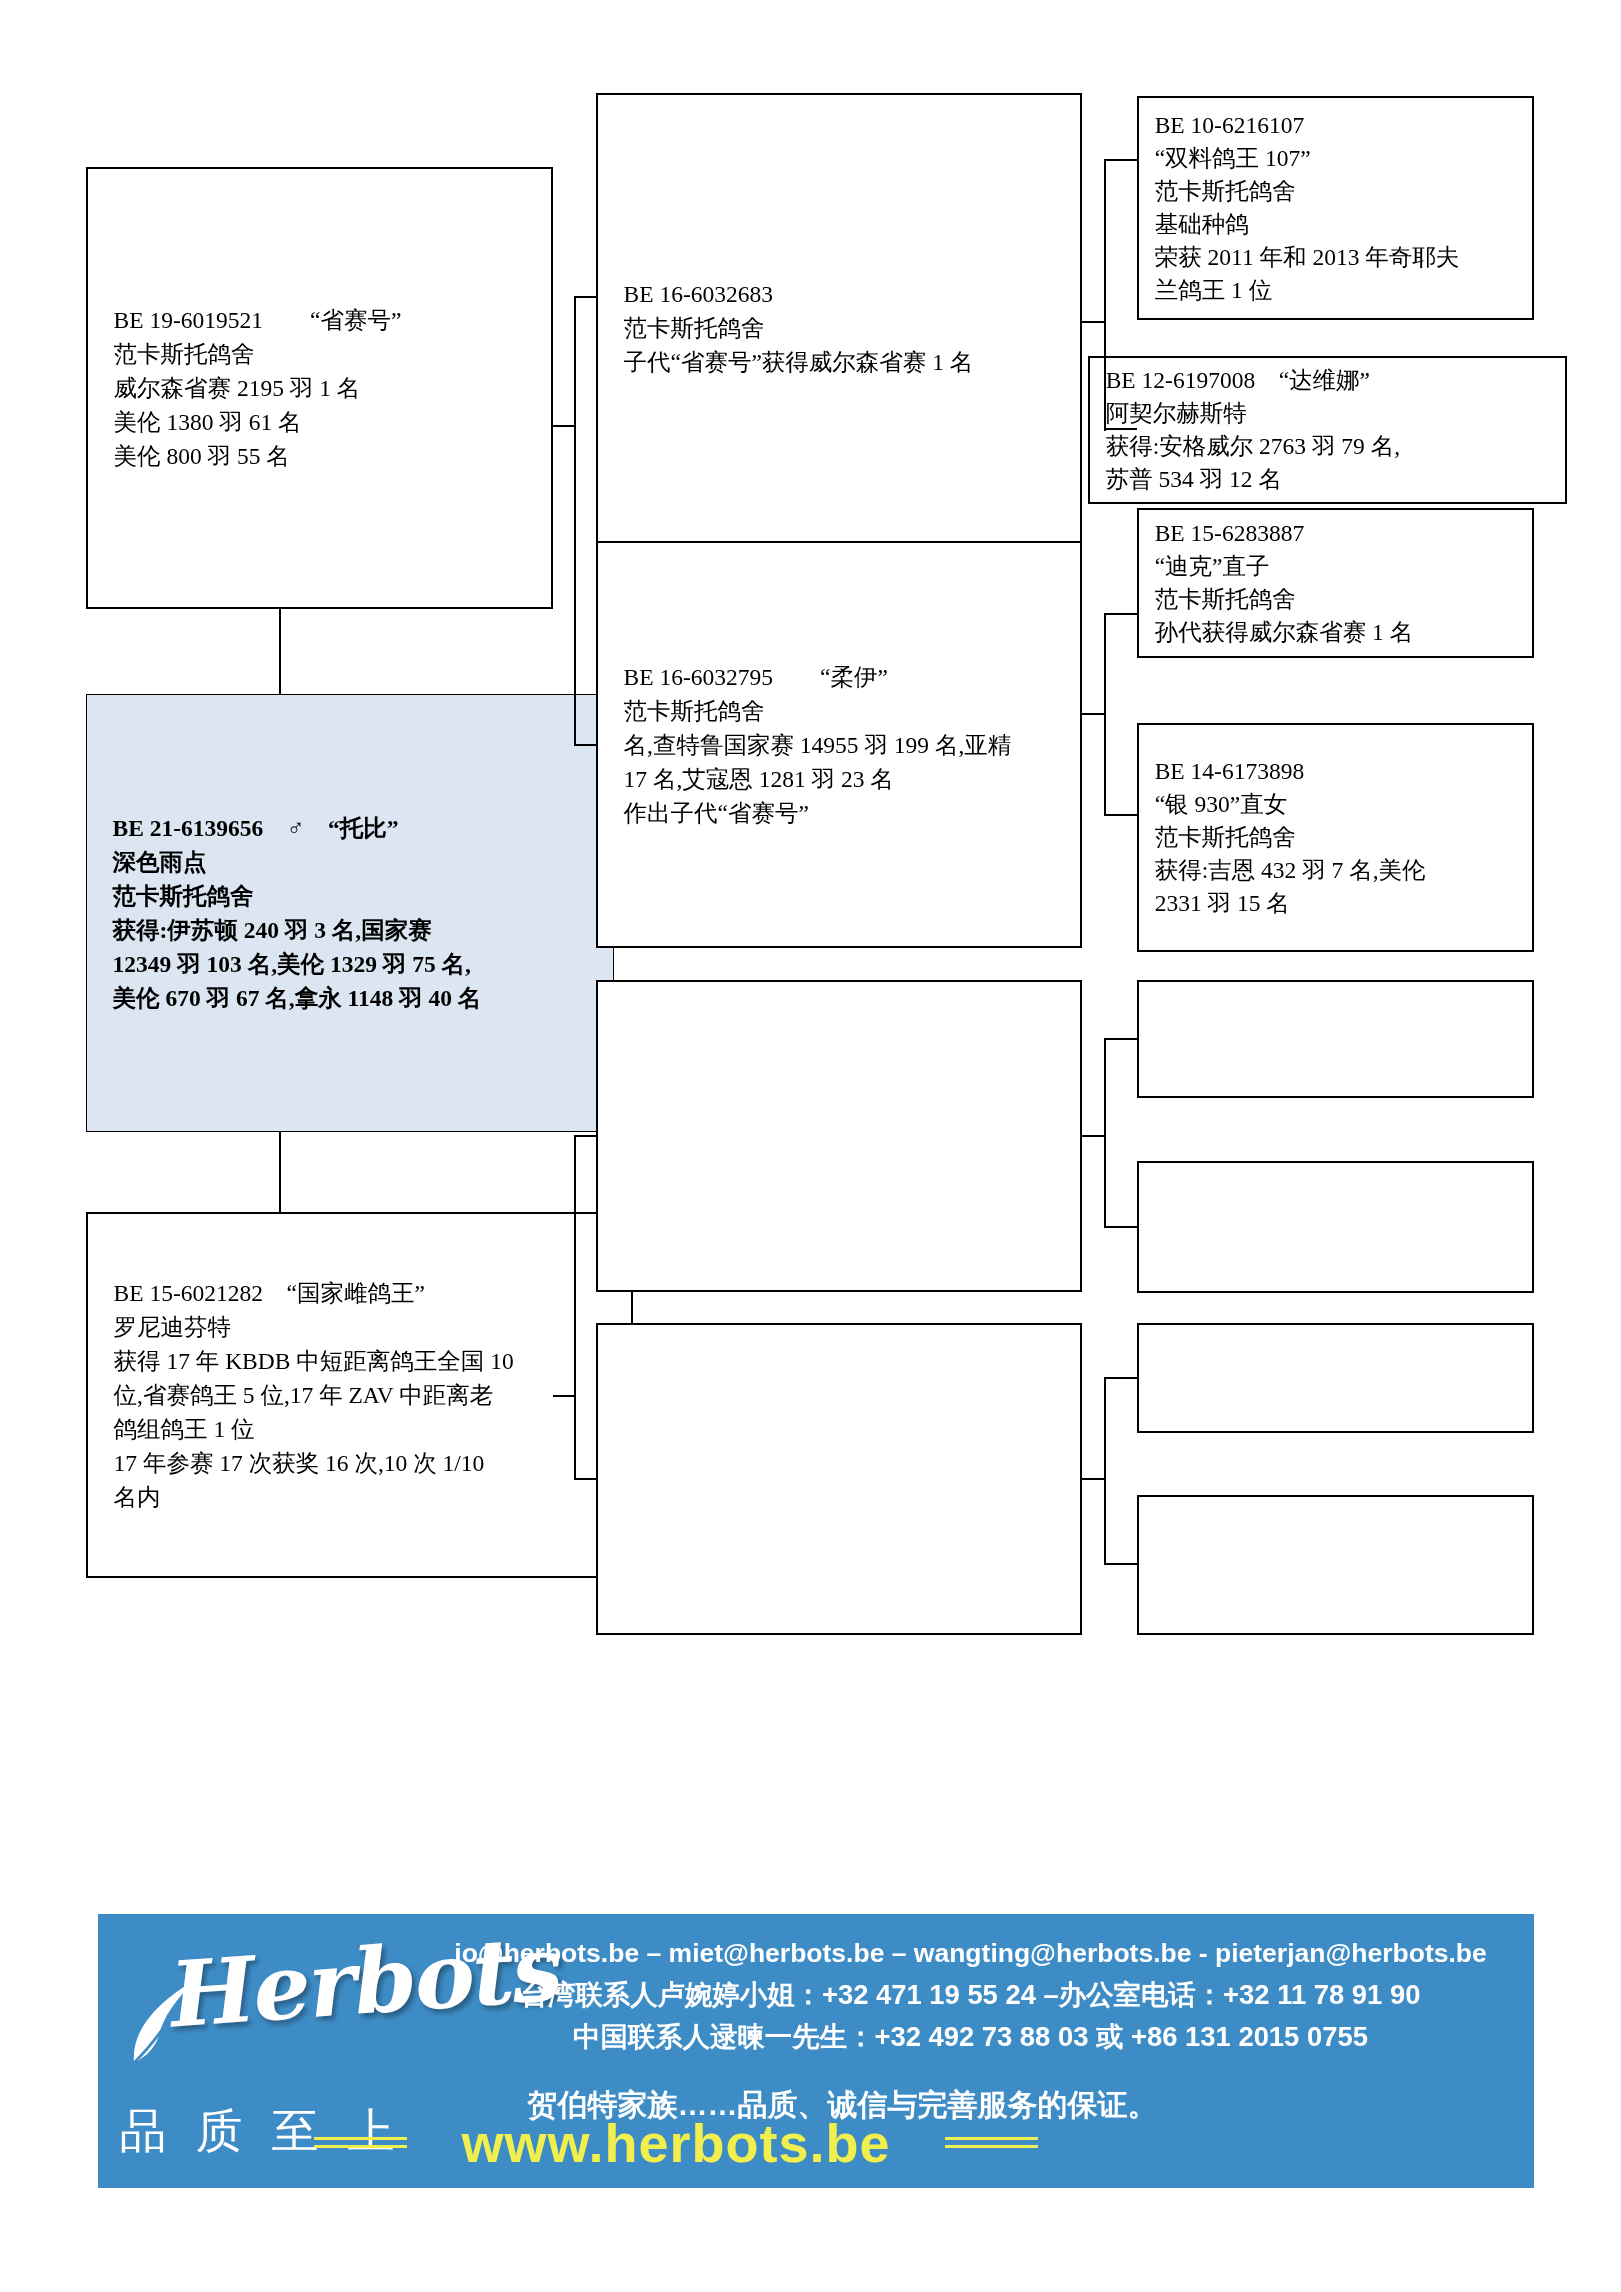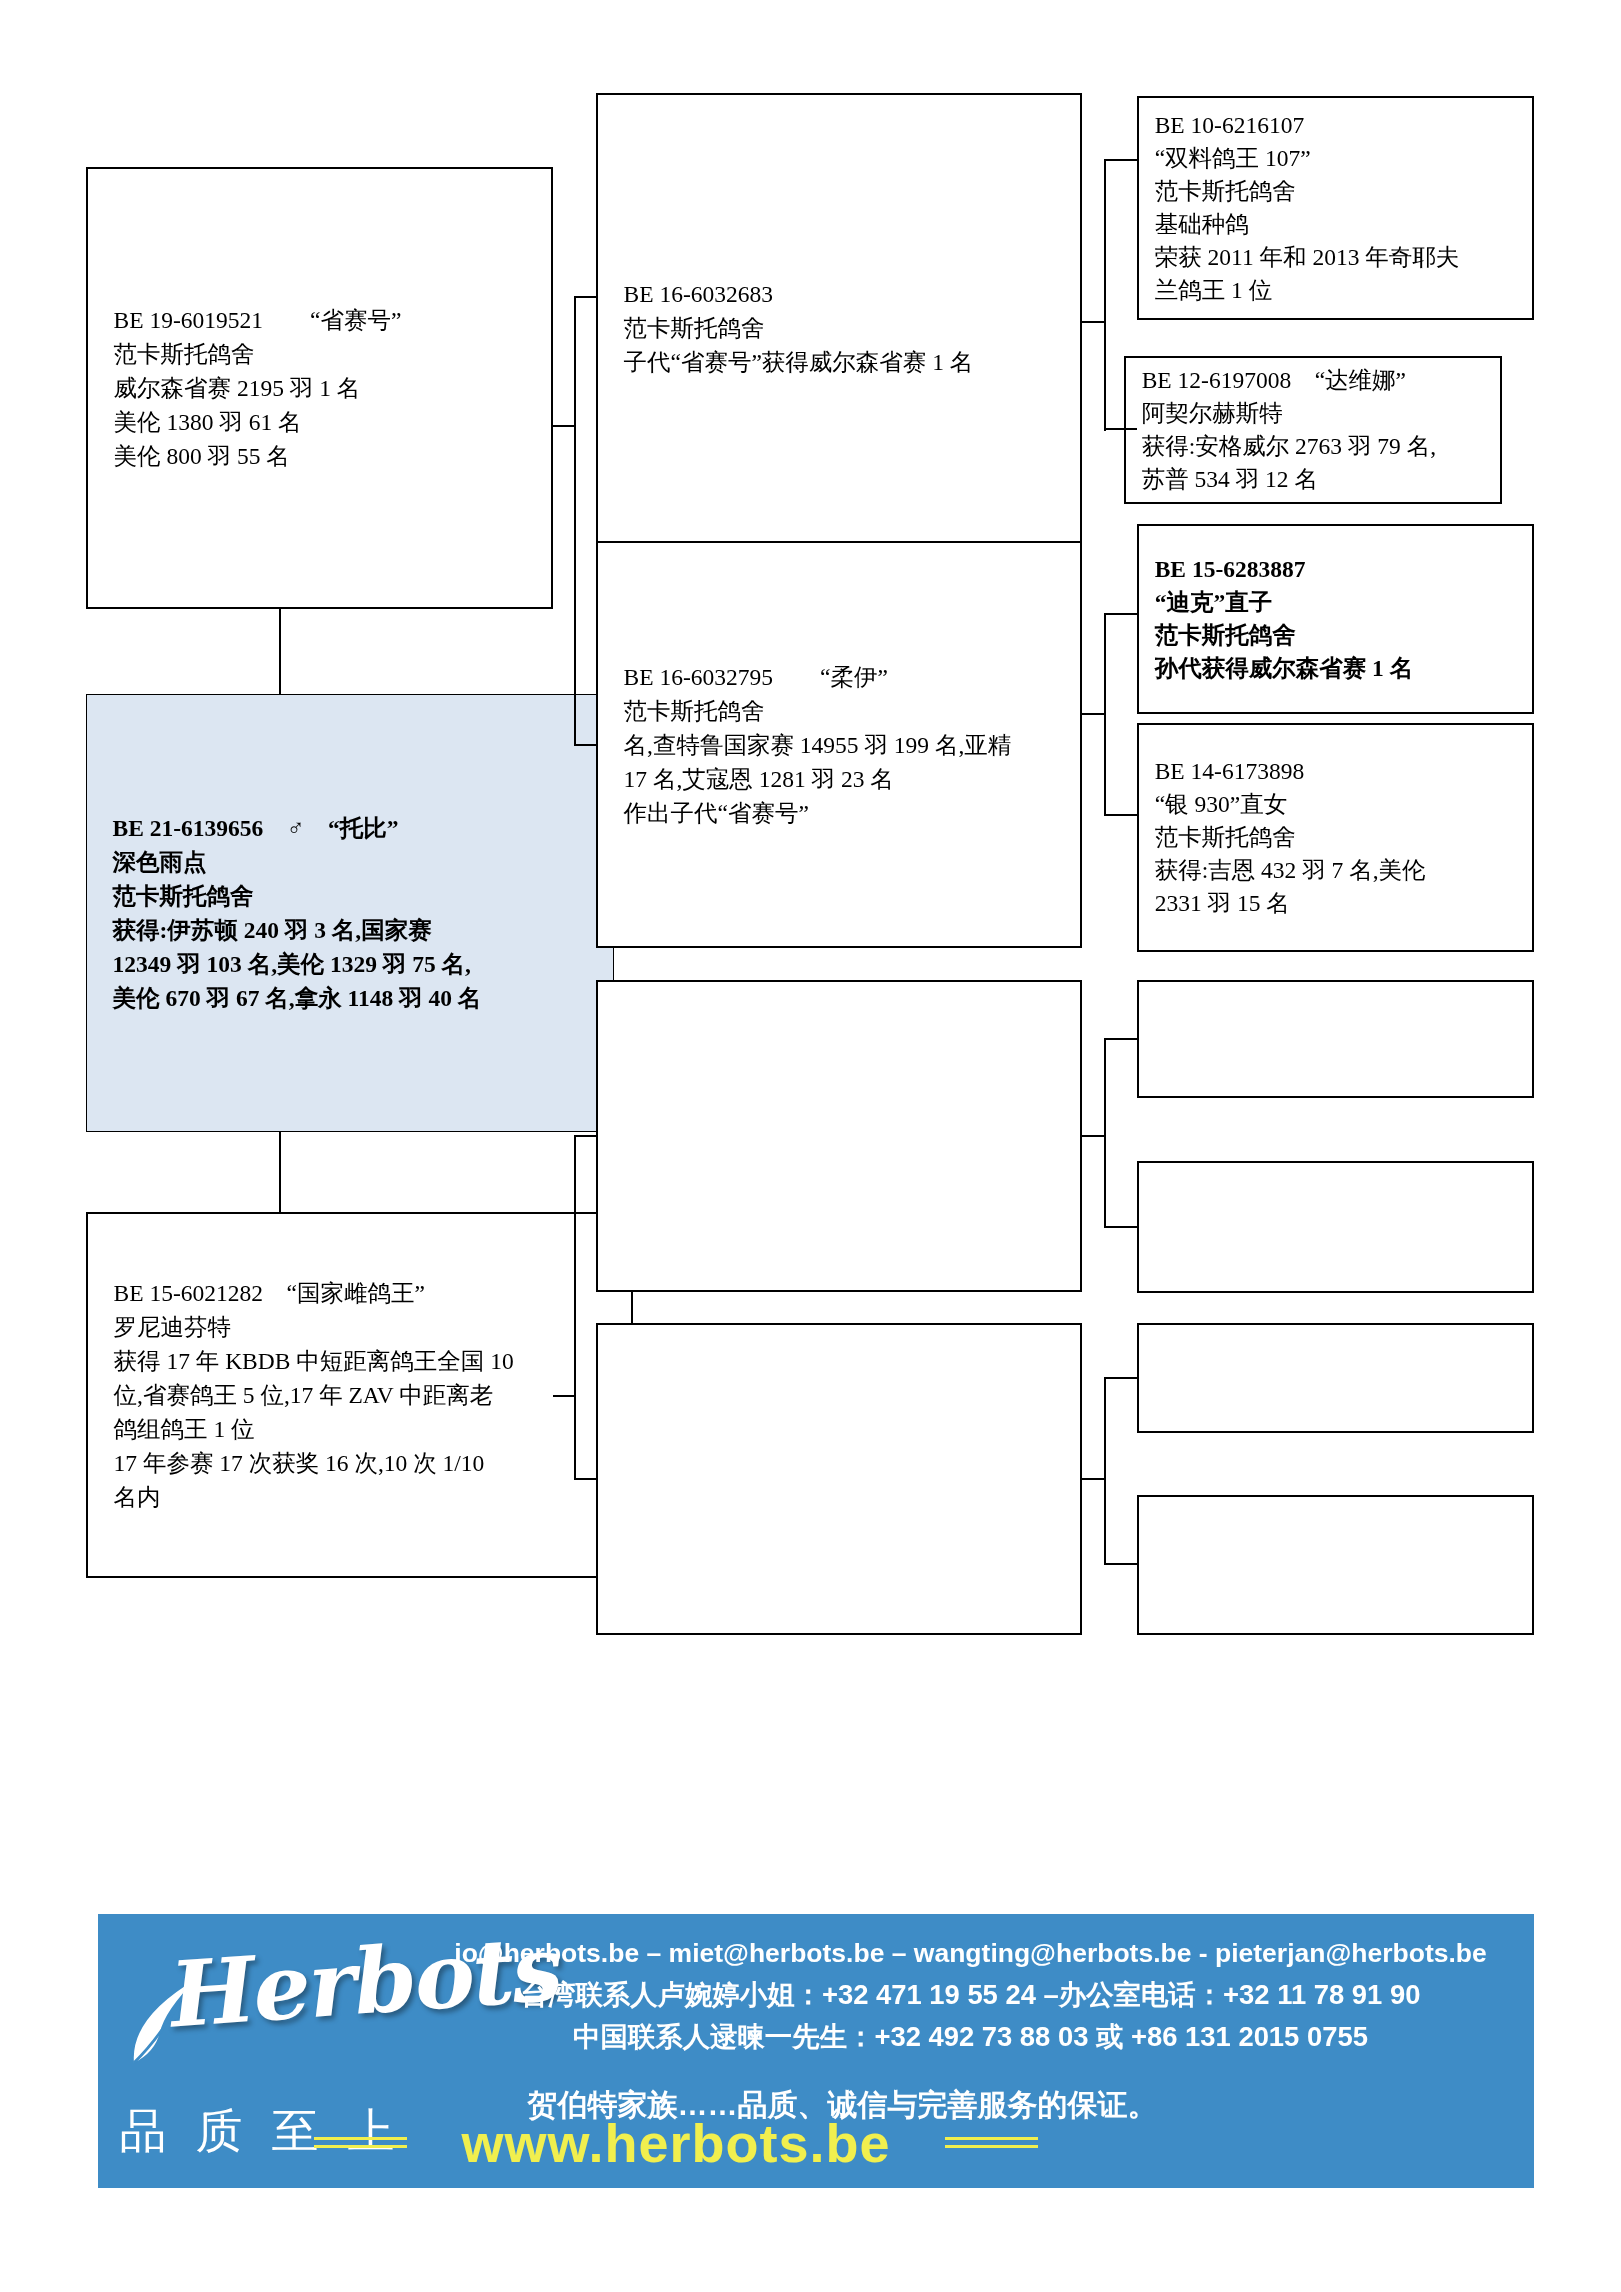--- a/index.html
+++ b/index.html
@@ -116,28 +116,28 @@
 
 <div class="box small" style="left:1137px;top:96px;width:397px;height:224px;">
     <div class="bx-line">BE 10-6216107</div>
     <div class="bx-line">“双料鸽王 107”</div>
     <div class="bx-line">范卡斯托鸽舍</div>
     <div class="bx-line">基础种鸽</div>
     <div class="bx-line">荣获 2011 年和 2013 年奇耶夫</div>
     <div class="bx-line">兰鸽王 1 位</div>
   </div>
 
-<div class="box small" style="left:1124px;top:356px;width:378px;height:148px;">
+<div class="box small" style="left:1088px;top:356px;width:479px;height:148px;">
     <div class="bx-line">BE 12-6197008　“达维娜”</div>
     <div class="bx-line">阿契尔赫斯特</div>
     <div class="bx-line">获得:安格威尔 2763 羽 79 名,</div>
     <div class="bx-line">苏普 534 羽 12 名</div>
   </div>
 
-<div class="box small" style="left:1137px;top:524px;width:397px;height:190px;font-weight:bold;">
+<div class="box small" style="left:1137px;top:508px;width:397px;height:150px;">
     <div class="bx-line">BE 15-6283887</div>
     <div class="bx-line">“迪克”直子</div>
     <div class="bx-line">范卡斯托鸽舍</div>
     <div class="bx-line">孙代获得威尔森省赛 1 名</div>
   </div>
 
 <div class="box small" style="left:1137px;top:723px;width:397px;height:229px;">
     <div class="bx-line">BE 14-6173898</div>
     <div class="bx-line">“银 930”直女</div>
     <div class="bx-line">范卡斯托鸽舍</div>

